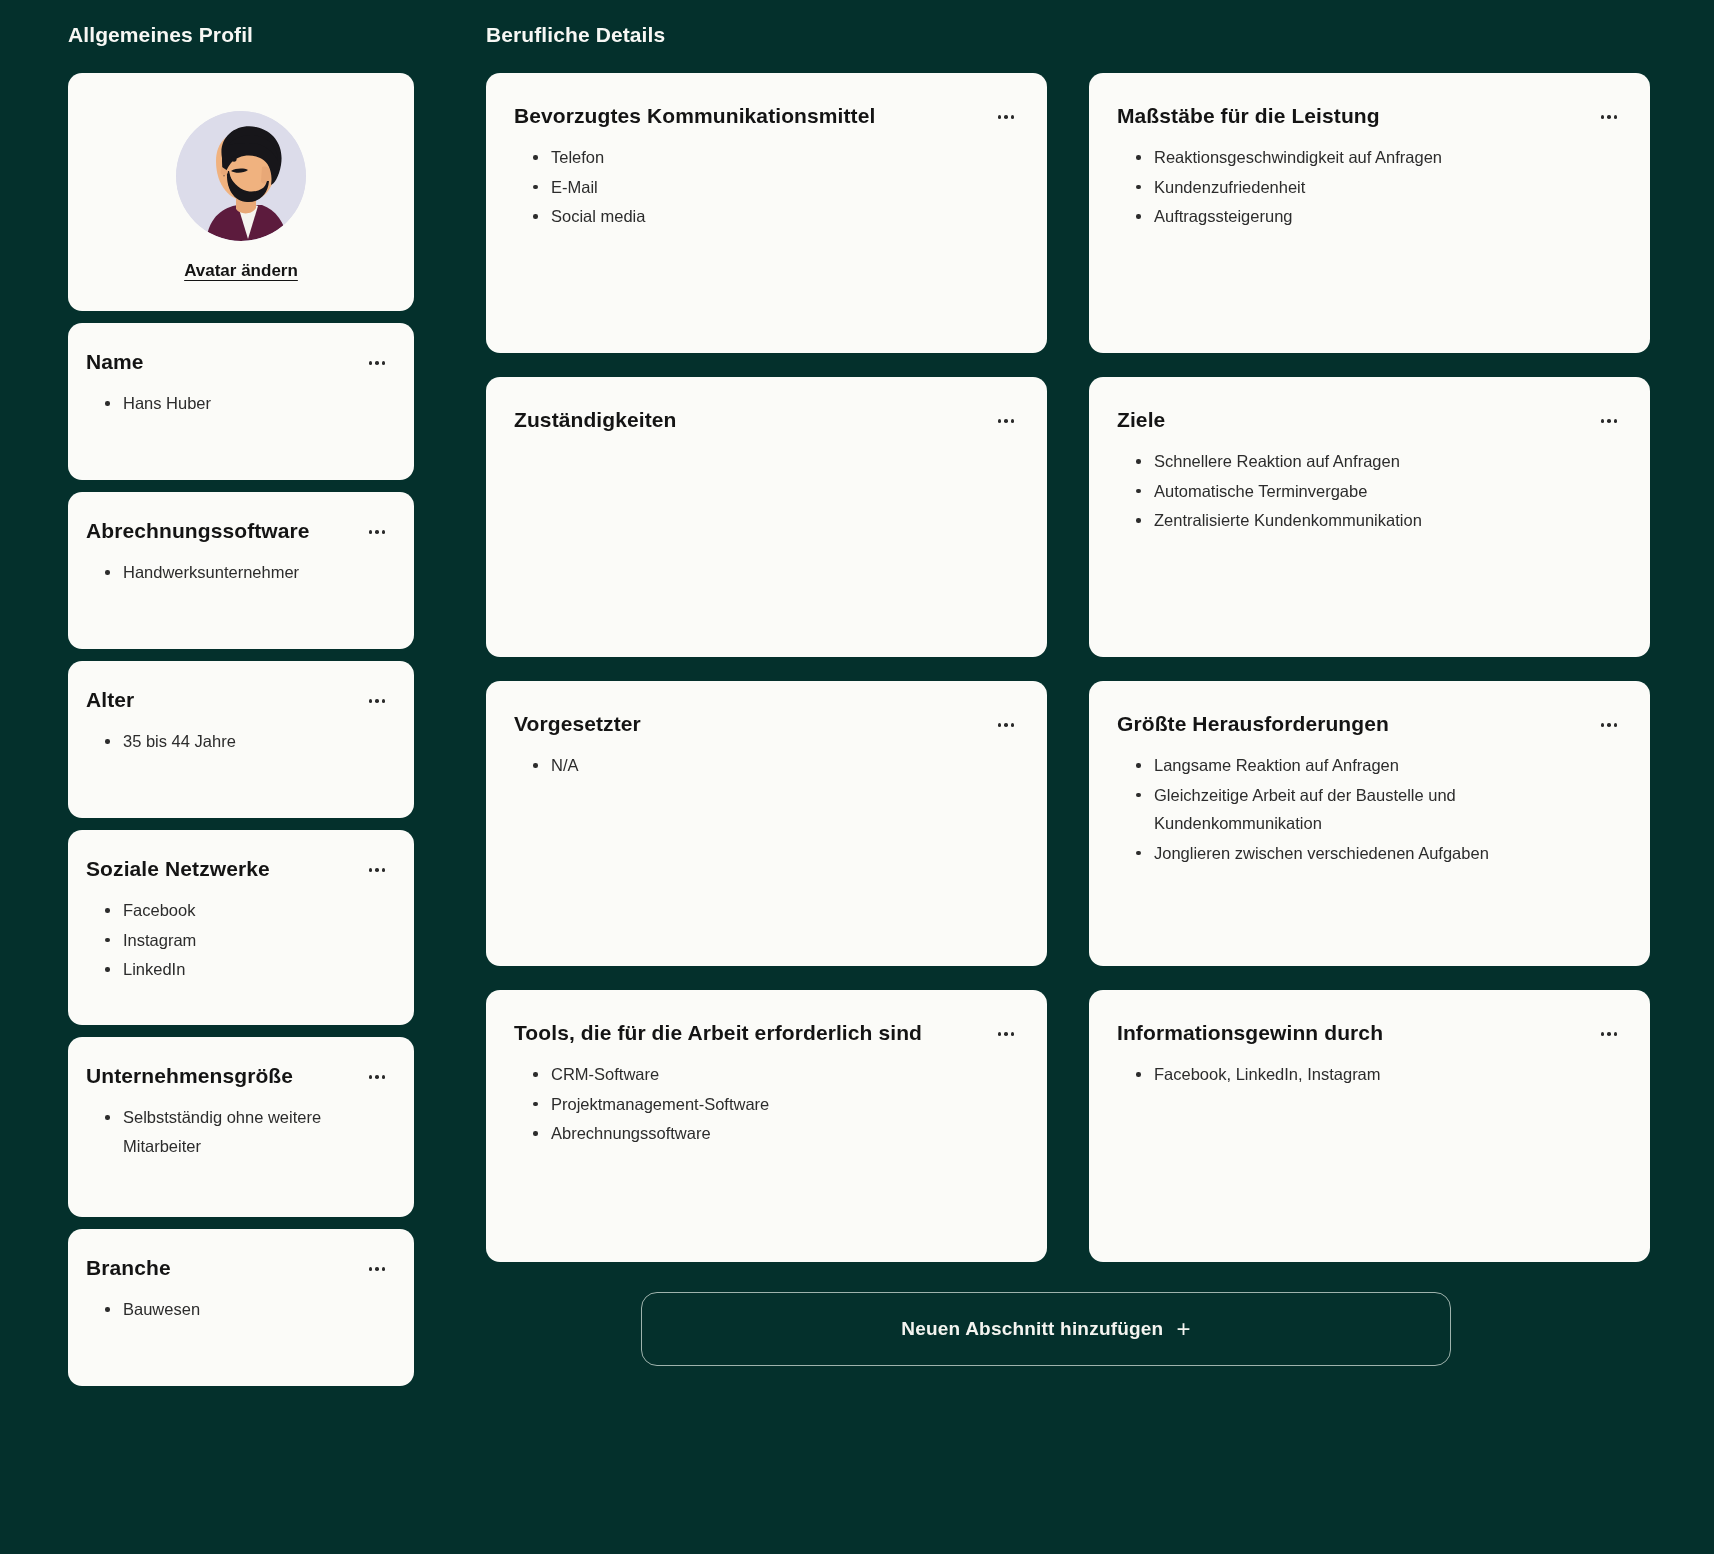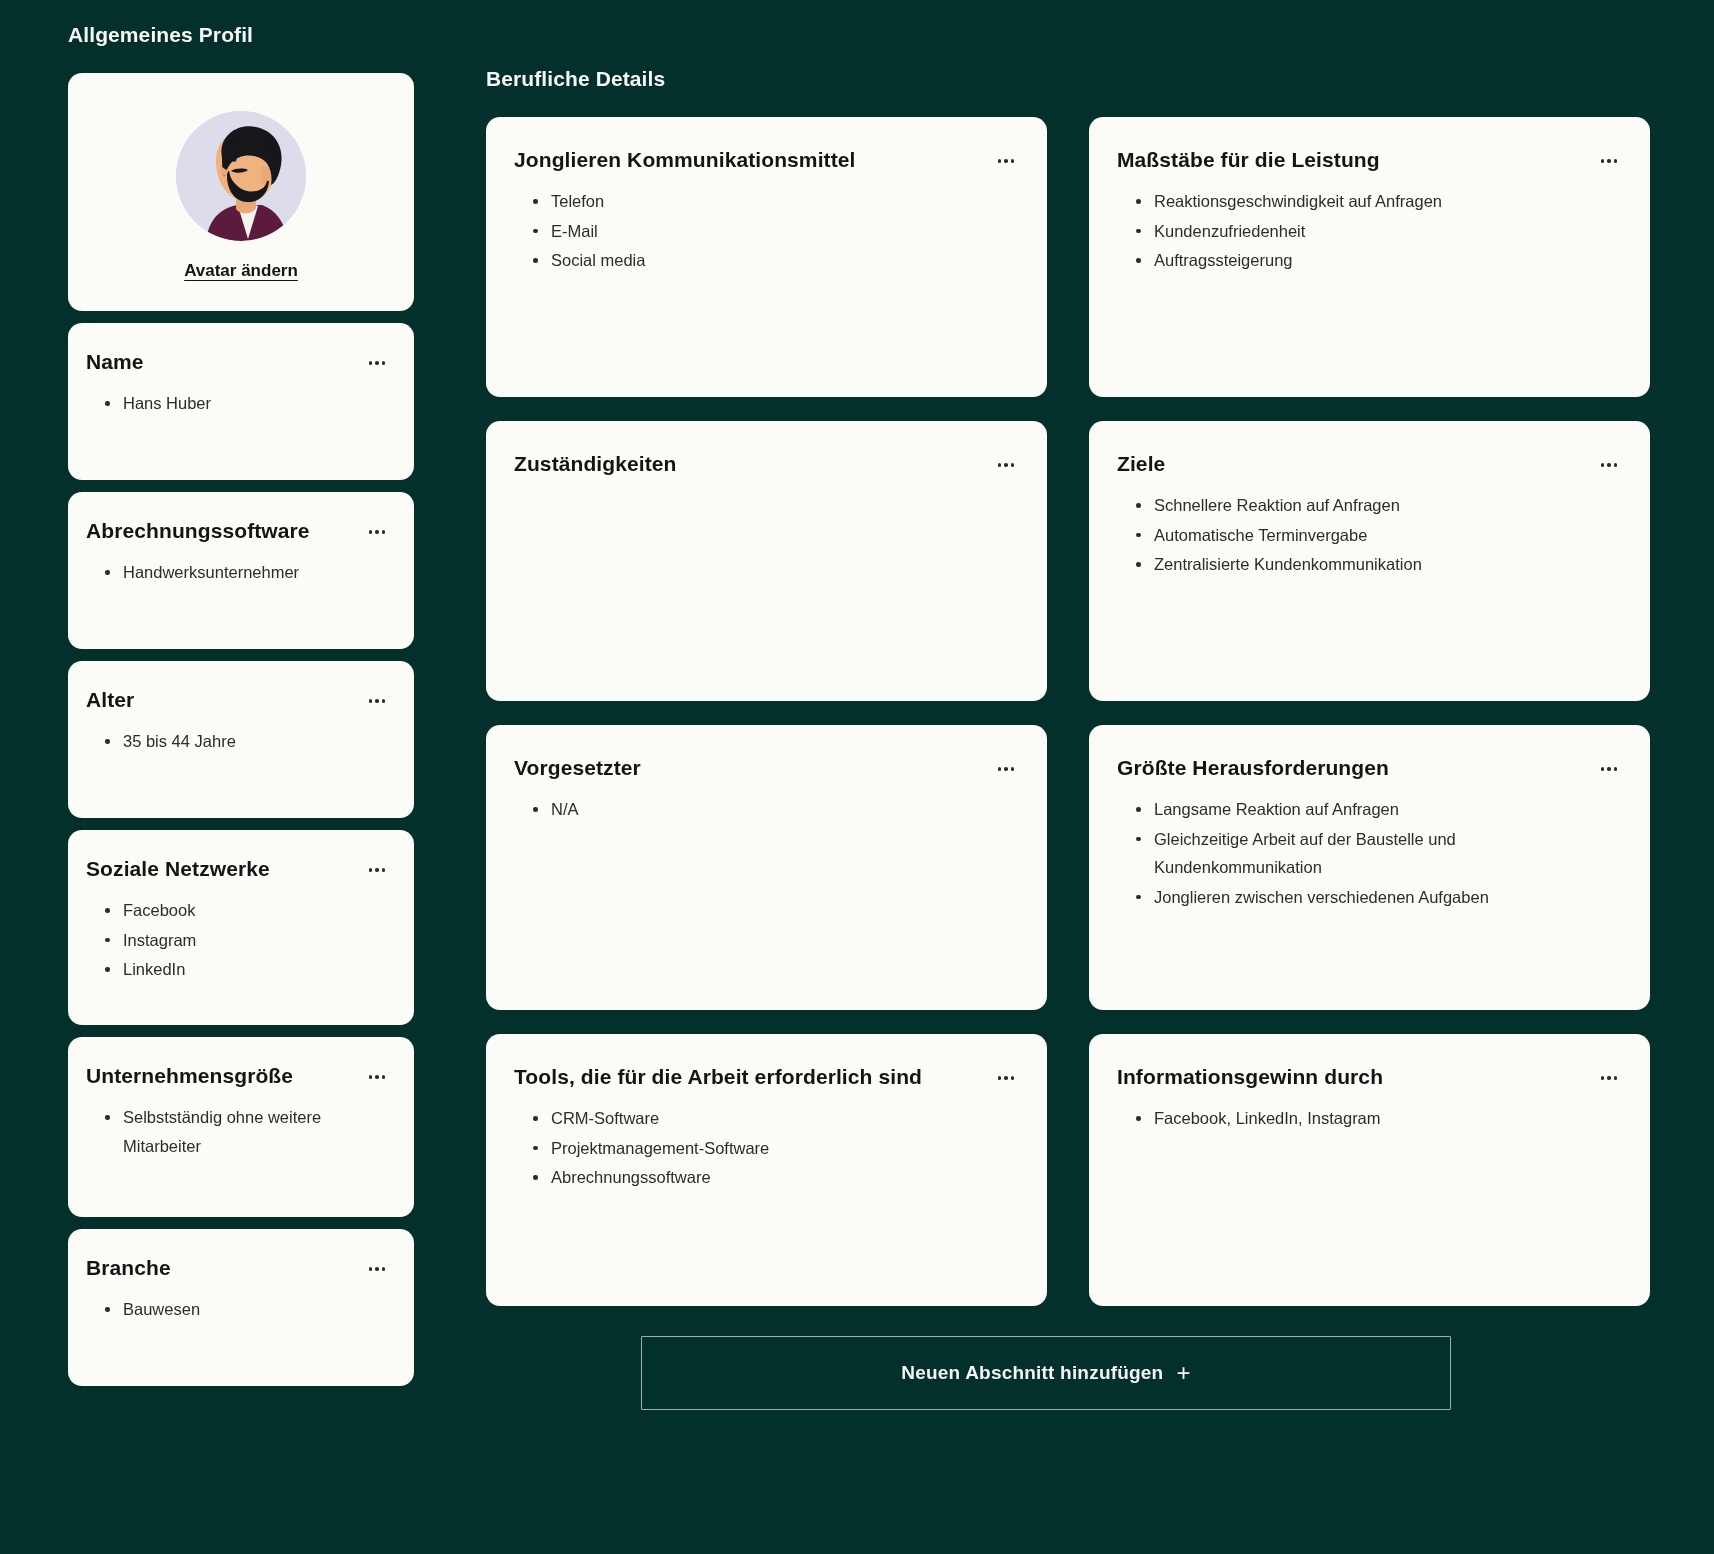--- a/index.html
+++ b/index.html
@@ -21,21 +21,21 @@
     width: 1714px;
     height: 1554px;
     padding: 22px 24px 0 24px;
     display: flex;
     gap: 28px;
     align-items: flex-start;
   }
 
   
   .col-left { width: 390px; flex: 0 0 390px; }
-  .col-right { flex: 1 1 auto; min-width: 0; margin-top: 44px; }
+  .col-right { flex: 1 1 auto; min-width: 0; }
 
   .section-title {
     font-size: 21px;
     font-weight: 700;
     color: #f7f7f4;
     letter-spacing: .1px;
     margin: 0 0 26px 44px;
     line-height: 1.2;
   }
   .section-title.right { margin-left: 44px; }
@@ -160,21 +160,21 @@
 
   .add-row {
     display: flex;
     justify-content: center;
     margin-top: 30px;
   }
   .add-btn {
     width: 810px;
     height: 74px;
     border: 1px solid #9fb3ad;
-    border-radius: 1px;
+    border-radius: 16px;
     background: transparent;
     color: #f4f4f0;
     font-family: "Liberation Sans", sans-serif;
     font-size: 19px;
     font-weight: 700;
     letter-spacing: .2px;
     cursor: pointer;
     display: flex;
     align-items: center;
     justify-content: center;
@@ -319,21 +319,21 @@
     </div>
   </div>
 
   <div class="col-right">
     <h2 class="section-title right">Berufliche Details</h2>
 
     <div class="right-grid" style="margin-left:44px;margin-right:40px">
 
       <div class="card detail-card">
         <div class="card-head">
-          <div class="card-title">Jonglieren Kommunikationsmittel</div>
+          <div class="card-title">Bevorzugtes Kommunikationsmittel</div>
           <button class="dots-btn">
               <i></i>
               <i></i>
               <i></i>
             </button>
         </div>
         <ul class="bullets">
           <li>Telefon</li>
           <li>E-Mail</li>
           <li>Social media</li>

